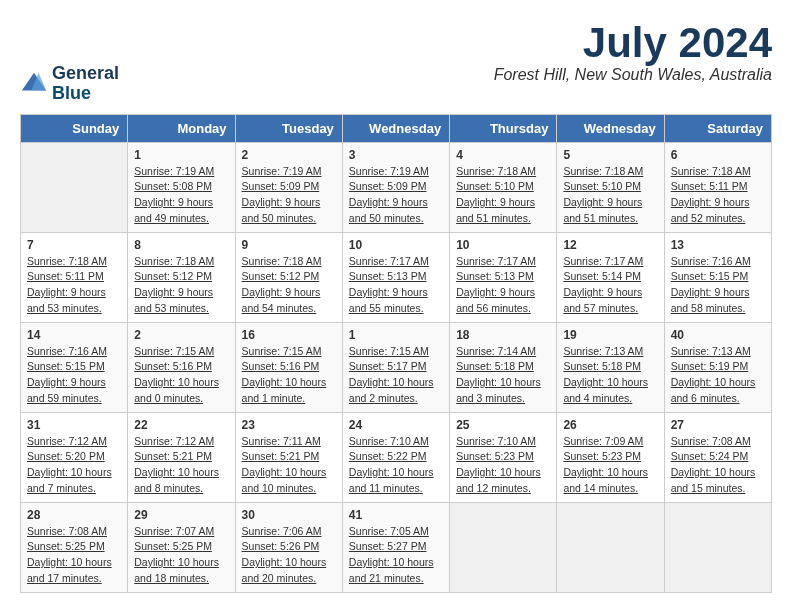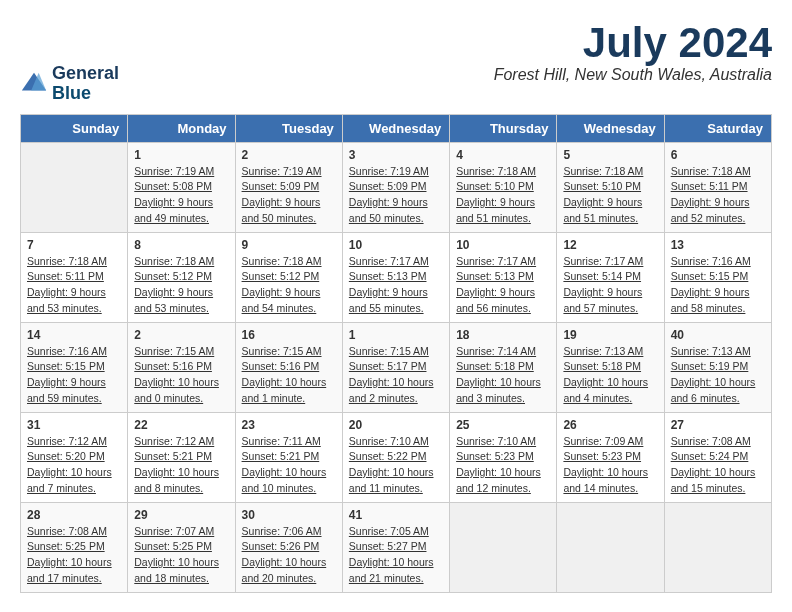--- a/index.html
+++ b/index.html
@@ -222,21 +222,21 @@
         </td>
         <td>
           <span class="day-num">22</span>
           <div class="day-info">Sunrise: 7:12 AM<br>Sunset: 5:21 PM<br>Daylight: 10 hours<br>and 8 minutes.</div>
         </td>
         <td>
           <span class="day-num">23</span>
           <div class="day-info">Sunrise: 7:11 AM<br>Sunset: 5:21 PM<br>Daylight: 10 hours<br>and 10 minutes.</div>
         </td>
         <td>
-          <span class="day-num">20</span>
+          <span class="day-num">24</span>
           <div class="day-info">Sunrise: 7:10 AM<br>Sunset: 5:22 PM<br>Daylight: 10 hours<br>and 11 minutes.</div>
         </td>
         <td>
           <span class="day-num">25</span>
           <div class="day-info">Sunrise: 7:10 AM<br>Sunset: 5:23 PM<br>Daylight: 10 hours<br>and 12 minutes.</div>
         </td>
         <td>
           <span class="day-num">26</span>
           <div class="day-info">Sunrise: 7:09 AM<br>Sunset: 5:23 PM<br>Daylight: 10 hours<br>and 14 minutes.</div>
         </td>

